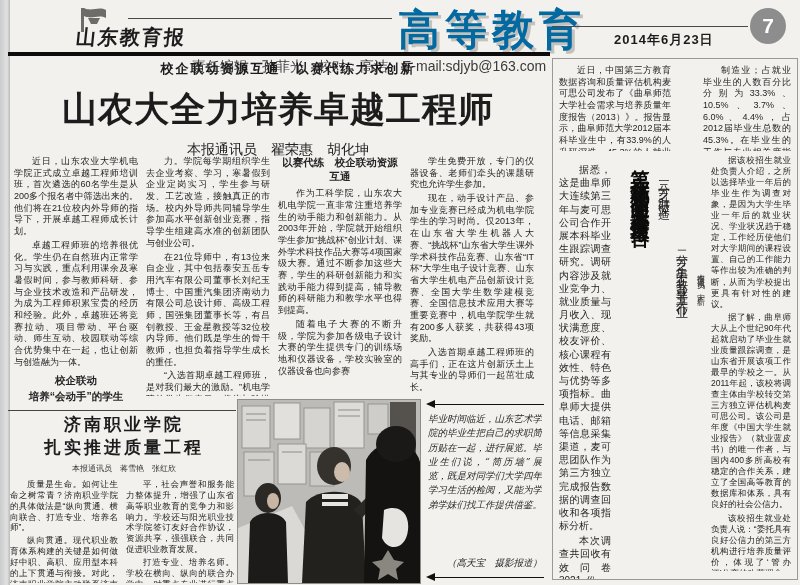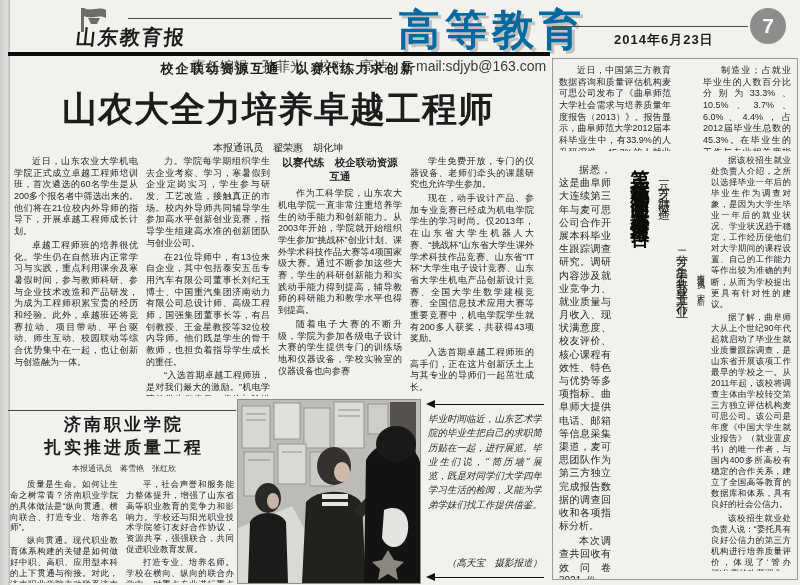--- a/index.html
+++ b/index.html
@@ -23,21 +23,21 @@
   .mast-date{position:absolute;left:614px;top:31px;font-size:13px;font-weight:bold;letter-spacing:1px;}
   .page-circle{position:absolute;left:750px;top:8px;width:36px;height:36px;border-radius:50%;
         background:#8d8d8d;color:#fff;font-size:21px;font-weight:900;
         display:flex;align-items:center;justify-content:center;}
   .thick-rule{position:absolute;left:8px;top:52px;width:542px;height:4px;background:#0d0d0d;}
 
   
   .main-head{position:absolute;left:8px;top:60px;width:540px;text-align:center;}
   .kicker{font-size:13px;font-weight:bold;letter-spacing:2px;padding-left:20px;}
   .headline{margin-top:8px;font-size:35px;font-weight:900;letter-spacing:1px;white-space:nowrap;}
-  .main-byline{margin-top:8px;font-size:10px;color:#222;}
+  .main-byline{margin-top:8px;font-size:14px;color:#222;}
 
   .col{position:absolute;top:156px;width:124px;height:250px;overflow:hidden;
        font-size:9px;line-height:1.3;text-align:justify;color:#242424;}
   .col p{margin:0 0 2px 0;text-indent:2em;}
   .col1{left:14px;height:252px;}
   .col2{left:146px;height:240px;}
   .col3{left:278px;height:240px;}
   .col4{left:410px;height:240px;}
   .inner-subhead{margin:5px 0 4px 0;text-align:center;font-weight:bold;font-size:10.5px;line-height:1.5;}
   .col3-subhead{margin:0 0 5px 0;text-align:center;font-weight:bold;font-size:10.5px;}
@@ -110,20 +110,24 @@
 
   <div class="main-head">
     <div class="kicker">校企联动资源互通　以赛代练力求创新</div>
     <div class="headline">山农大全力培养卓越工程师</div>
     <div class="main-byline">本报通讯员　翟荣惠　胡化坤</div>
   </div>
 
   <div class="col col1">
     <p>近日，山东农业大学机电学院正式成立卓越工程师培训班，首次遴选的60名学生是从200多个报名者中筛选出来的。他们将在21位校内外导师的指导下，开展卓越工程师成长计划。</p>
     <p>卓越工程师班的培养很优化。学生仍在自然班内正常学习与实践，重点利用课余及寒暑假时间，参与教师科研、参与企业技术改造和产品研发，为成为工程师积累宝贵的经历和经验。此外，卓越班还将竞赛拉动、项目带动、平台驱动、师生互动、校园联动等综合优势集中在一起，也让创新与创造融为一体。</p>
+    <div class="inner-subhead">
+      <div>校企联动</div>
+      <div>培养“会动手”的学生</div>
+    </div>
 
   </div>
 
   <div class="col col2">
     <p>力。学院每学期组织学生去企业考察、学习，寒暑假到企业定岗实习，学生参与研发、工艺改造，接触真正的市场。校内外导师共同辅导学生参加高水平创新创业竞赛，指导学生组建高水准的创新团队与创业公司。</p>
     <p>在21位导师中，有13位来自企业，其中包括泰安五岳专用汽车有限公司董事长刘纪玉博士、中国重汽集团济南动力有限公司总设计师、高级工程师，国强集团董事长等，有吕钊教授、王金星教授等32位校内导师。他们既是学生的骨干教师，也担负着指导学生成长的重任。</p>
     <p>“入选首期卓越工程师班，是对我们最大的激励。”机电学院的学生们表示，将倍加珍惜机会，在导师们的指导下刻苦学习、大胆实践，努力成长为高素质的卓越工程师。</p>
   </div>
 
   <div class="col col3">

